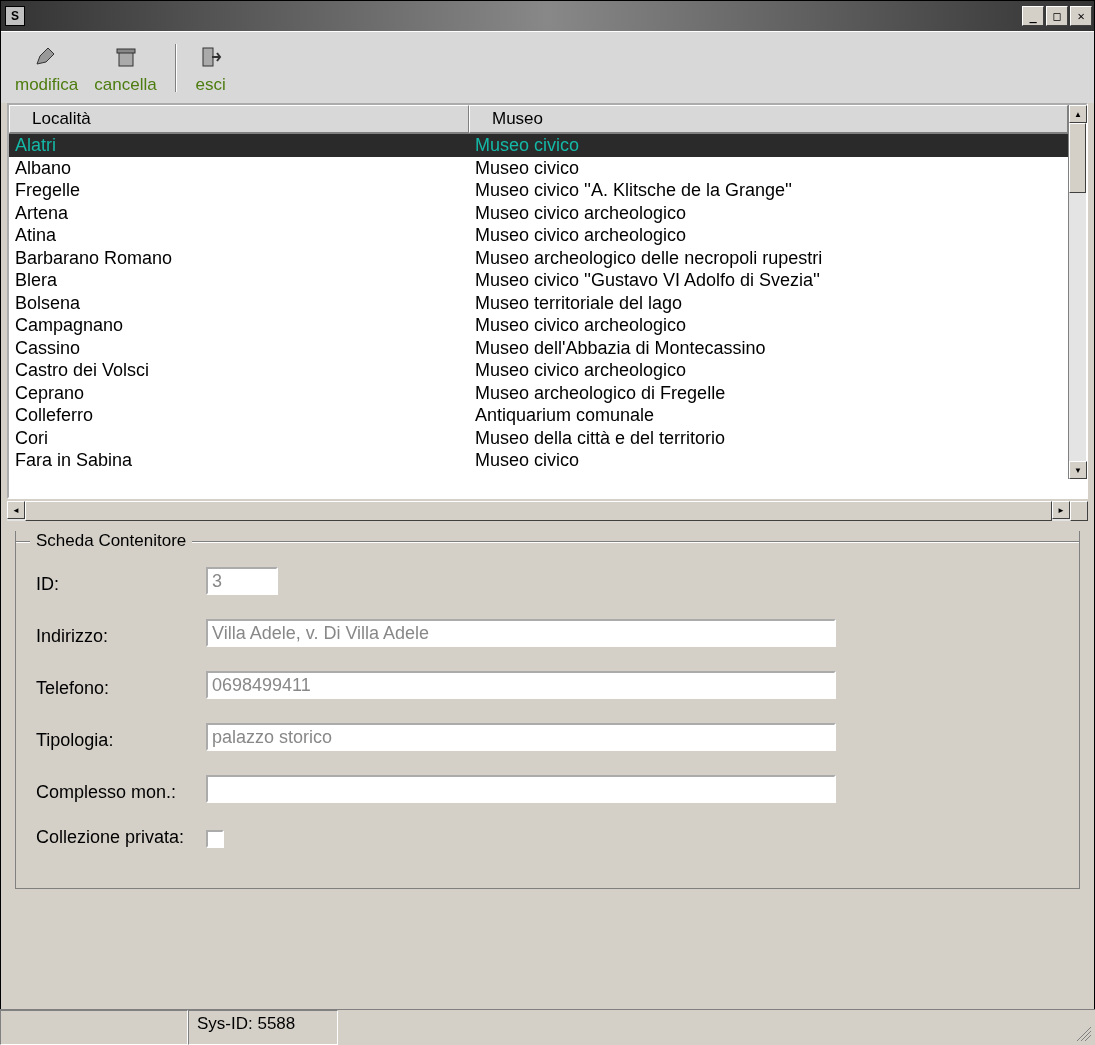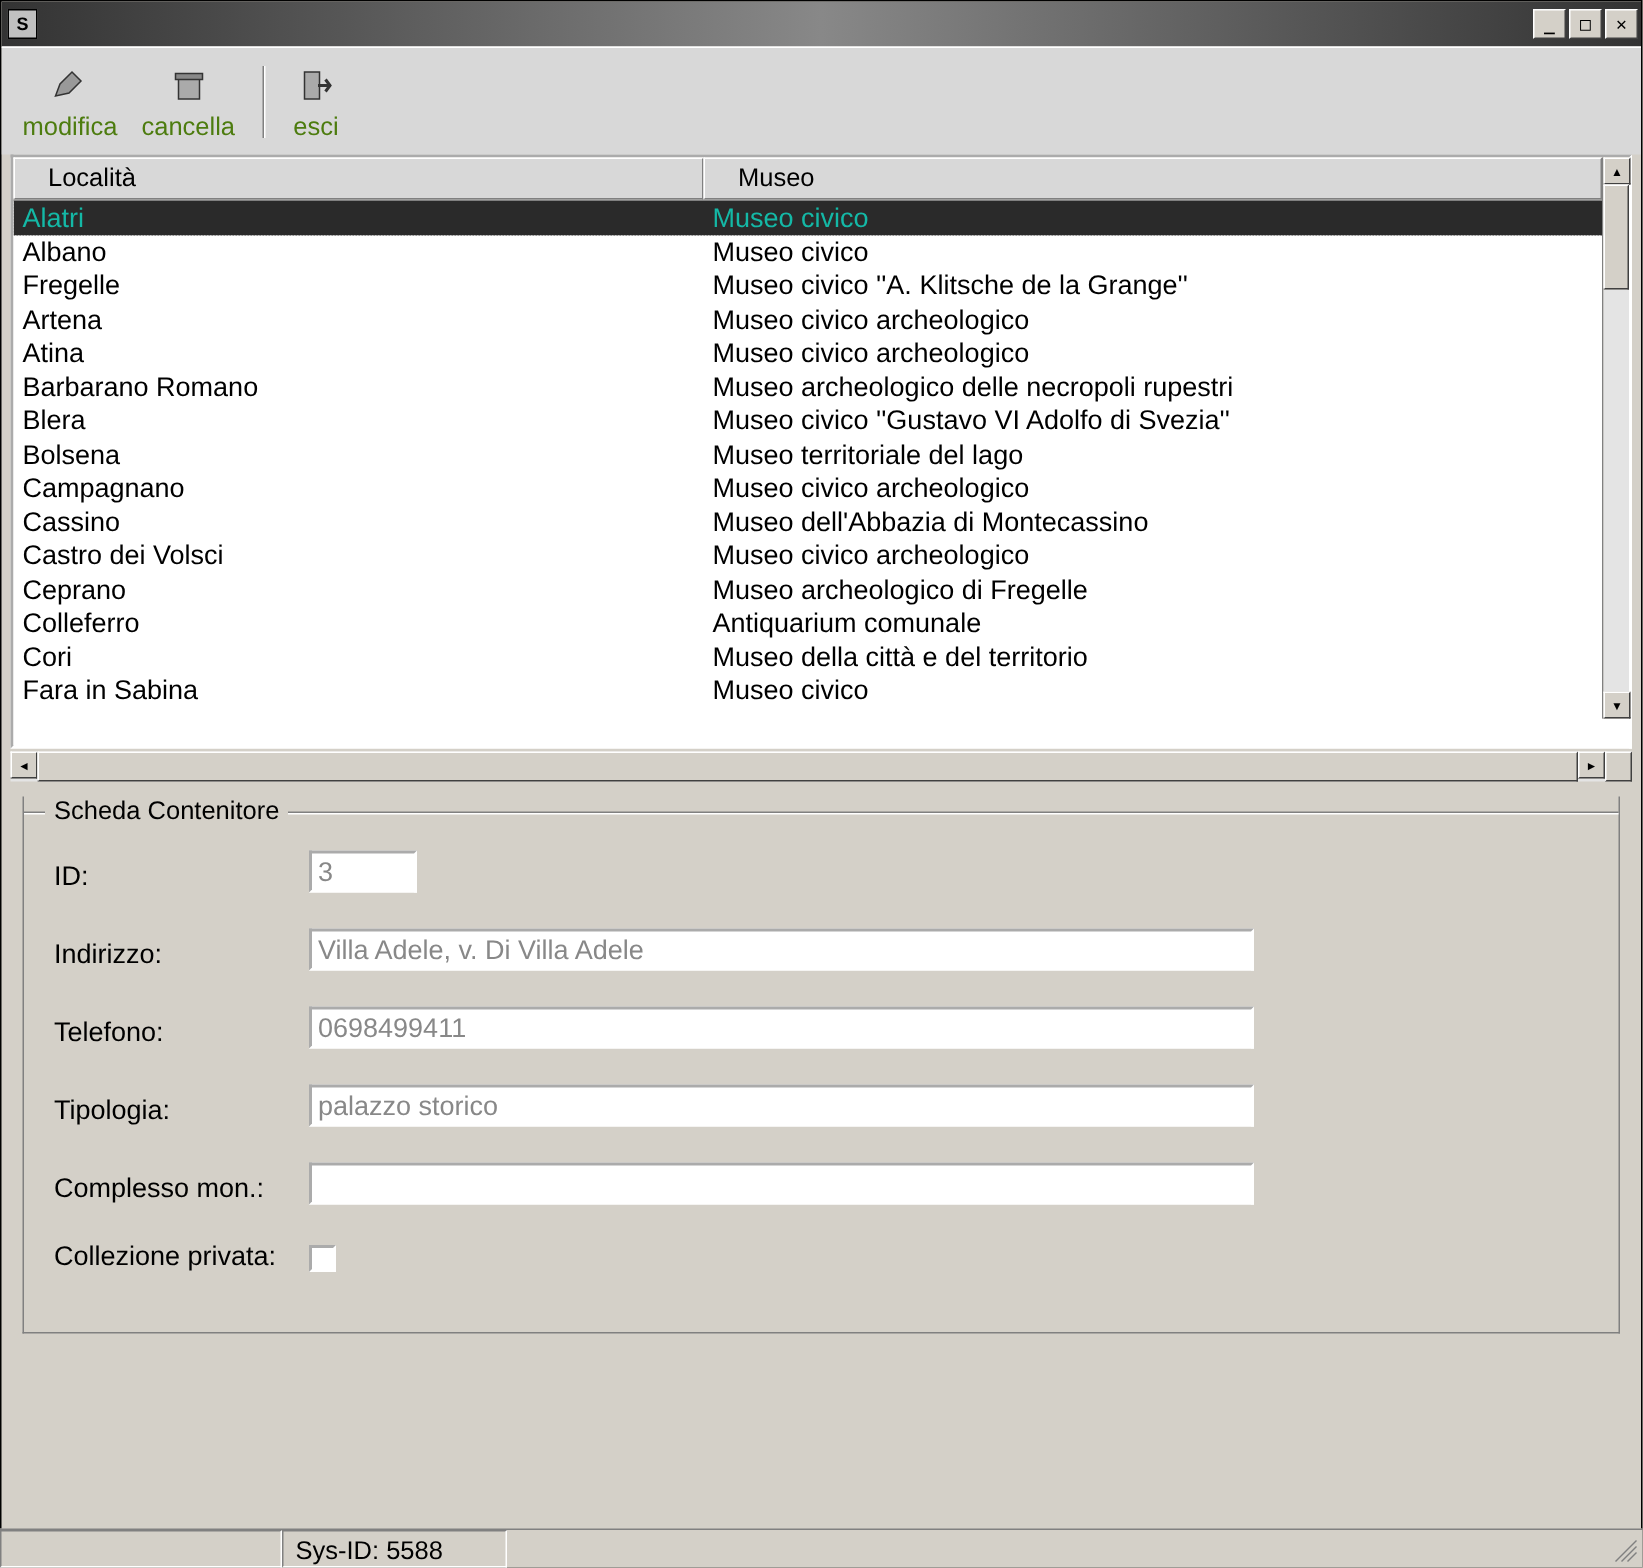--- a/index.html
+++ b/index.html
@@ -186,21 +186,21 @@
   .form-input.small { width:72px; }
   .form-input.wide { width:630px; }
   .form-checkbox {
     width:18px; height:18px;
     border:2px inset #fff;
     background:#fff;
   }
   .statusbar {
     position:absolute;
     bottom:0; left:0; right:0;
-    height:26px;
+    height:36px;
     background:#d4d0c8;
     border-top:1px solid #808080;
     display:flex;
     align-items:stretch;
   }
   .status-pane {
     border:1px solid #fff;
     border-top-color:#808080;
     border-left-color:#808080;
     padding:3px 8px;

